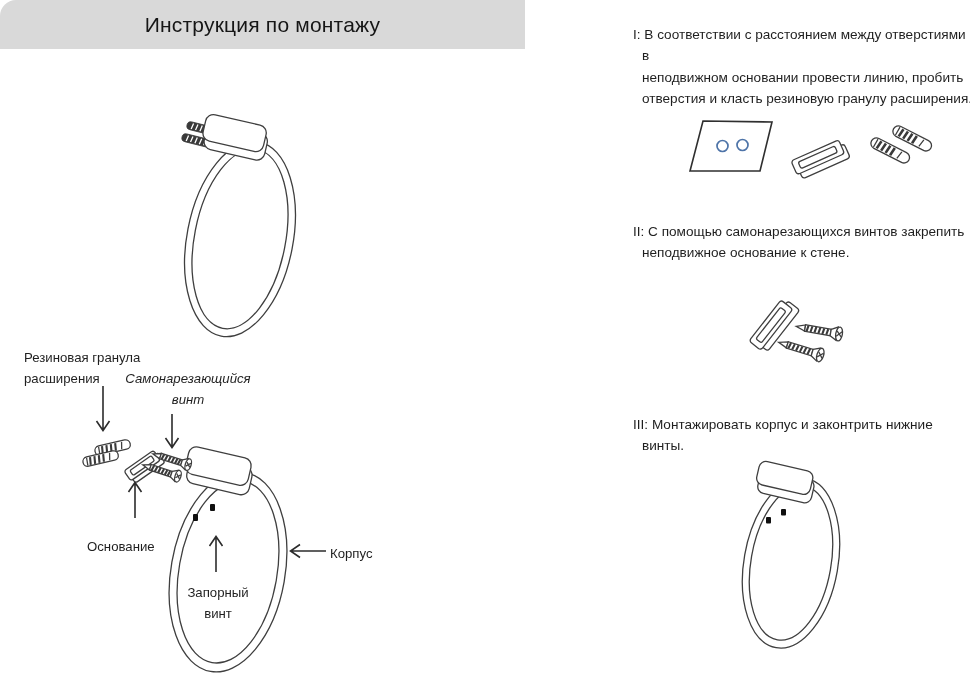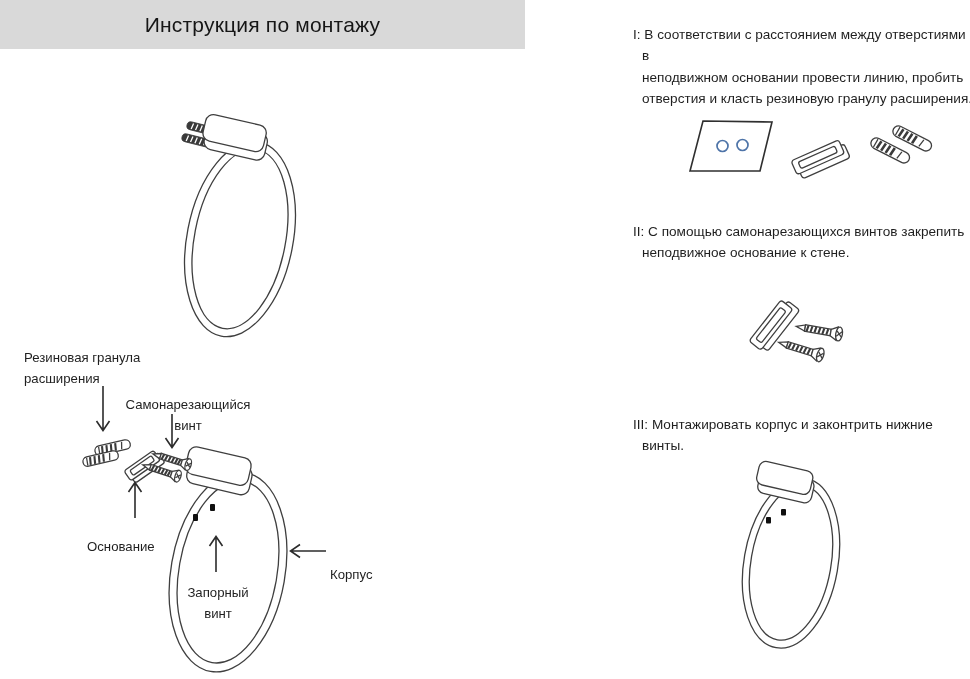--- a/index.html
+++ b/index.html
@@ -1,19 +1,19 @@
 <!DOCTYPE html>
 <html><head>
 <meta charset="utf-8">
 <style>
   * { margin:0; padding:0; box-sizing:border-box; }
   html,body { background:#ffffff; }
   .page {
     position:relative; width:970px; height:679px; background:#ffffff;
-    font-family:"Liberation Sans", sans-serif; color:#1f1f1f; overflow:hidden;
+    font-family:"Liberation Sans", sans-serif; color:#1f1f1f; overflow:hidden;border-radius:16px;
   }
   .header-bar {
     position:absolute; left:0; top:0; width:525px; height:49px;
     background:#d9d9d9; display:flex; align-items:center; justify-content:center;
   }
   .title { font-size:21px; color:#161616; letter-spacing:.2px; }
   .subtitle {
     position:absolute; left:0; top:62px; width:495px; text-align:center;
     font-size:19px; color:#161616;
   }
@@ -149,24 +149,24 @@
       <rect class="dot" x="781" y="509" width="5" height="6.5" rx="1"></rect>
     </g>
   </svg>
 
   <div class="header-bar">
     <span class="title">Инструкция по монтажу</span>
   </div>
 
   <div class="label" style="left:24px; top:347px; width:150px;">Резиновая гранула
 расширения</div>
-  <div class="label center" style="left:118px; top:394px; width:140px;">Самонарезающийся
+  <div class="label center" style="left:118px; top:368px; width:140px;font-style:italic;">Самонарезающийся
 винт</div>
   <div class="label" style="left:87px; top:536px;">Основание</div>
-  <div class="label" style="left:330px; top:564px;">Корпус</div>
+  <div class="label" style="left:330px; top:543px;">Корпус</div>
   <div class="label center" style="left:168px; top:582px; width:100px;">Запорный
 винт</div>
 
   <div class="step step1">I: В соответствии с расстоянием между отверстиями в
 неподвижном основании провести линию, пробить
 отверстия и класть резиновую гранулу расширения.</div>
   <div class="step step2">II: С помощью самонарезающихся винтов закрепить
 неподвижное основание к стене.</div>
   <div class="step step3">III: Монтажировать корпус и законтрить нижние винты.</div>
 

